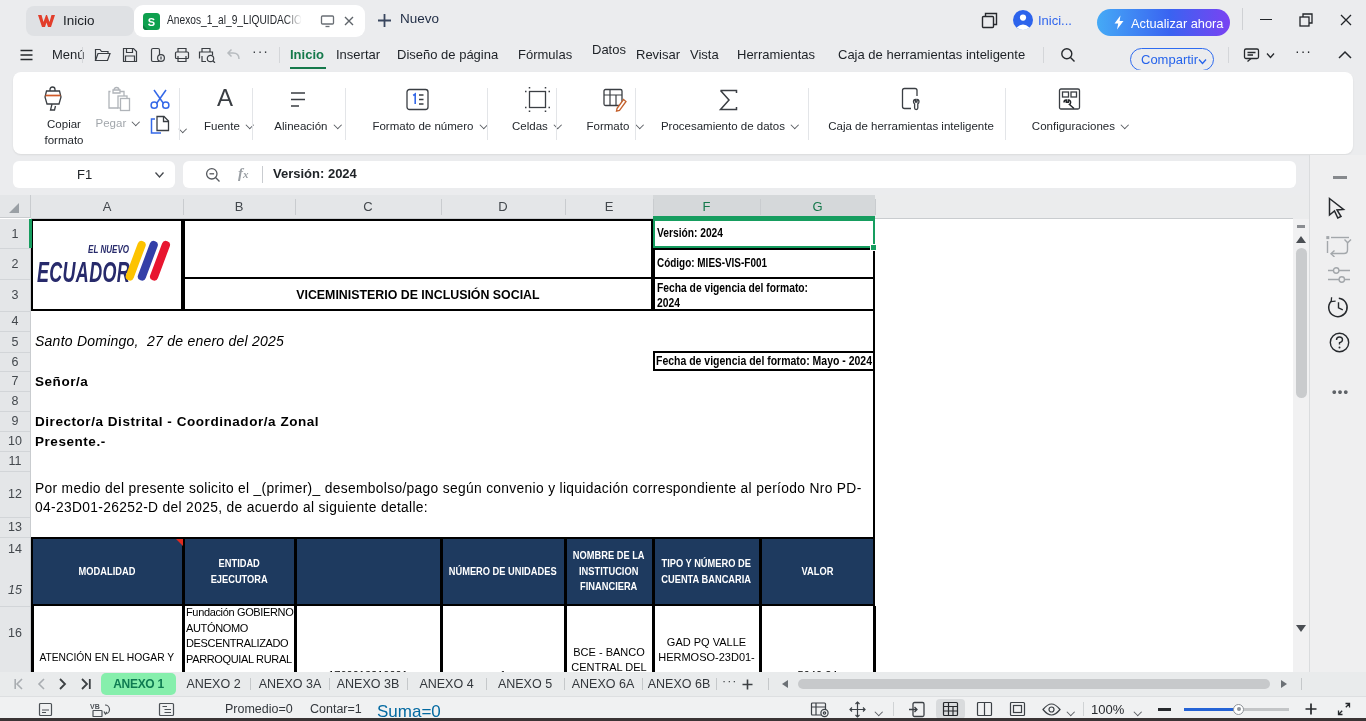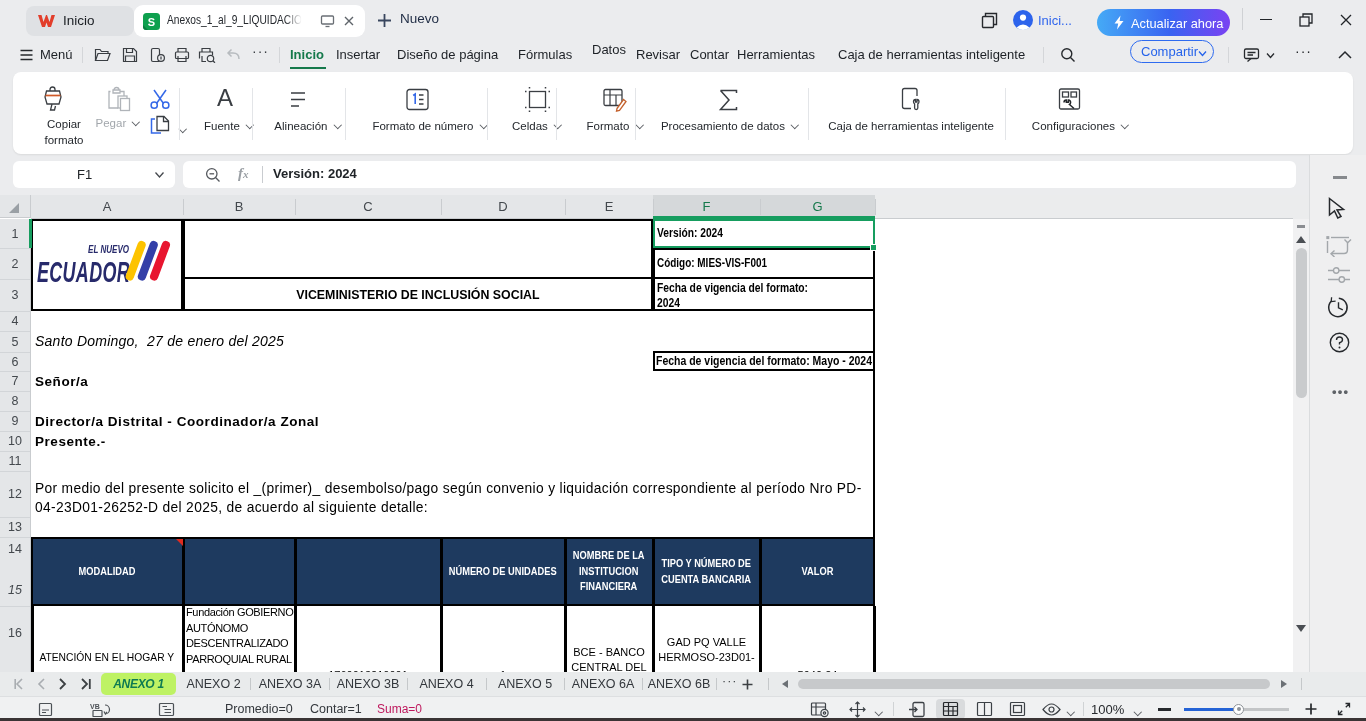--- a/index.html
+++ b/index.html
@@ -79,21 +79,21 @@
   </svg>
   <svg class="ab" style="left:1340px;top:14px;" width="12" height="12" viewBox="0 0 12 12" stroke="#212428" stroke-width="1.3">
     <path d="M1 1 L11 11 M11 1 L1 11"></path>
   </svg>
 </div>
 
 <div class="ab" id="menubar" style="left:0;top:40px;width:1366px;height:30px;background:#ebecee;font-size:13px;color:#1d2126;">
   <svg class="ab" style="left:20px;top:9px;" width="13" height="12" viewBox="0 0 13 12" stroke="#26292d" stroke-width="1.4">
     <path d="M0.5 1.5 L12.5 1.5 M0.5 6 L12.5 6 M0.5 10.5 L12.5 10.5"></path>
   </svg>
-  <span class="ab" style="left:40px;top:7px;">Menú</span>
+  <span class="ab" style="left:52px;top:7px;">Menú</span>
   <div class="ab sep-v" style="left:82px;top:7px;height:16px;"></div>
 
   <svg class="ab" style="left:94px;top:7px;" width="17" height="16" viewBox="0 0 17 16" fill="none" stroke="#3a3e43" stroke-width="1.2">
     <path d="M1.5 13.5 L1.5 2.5 L6 2.5 L7.5 4.5 L14 4.5 L14 6.5"></path>
     <path d="M1.5 13.5 L4 6.5 L16 6.5 L13.5 13.5 Z"></path>
   </svg>
   <svg class="ab" style="left:122px;top:7px;" width="16" height="16" viewBox="0 0 16 16" fill="none" stroke="#3a3e43" stroke-width="1.2">
     <path d="M1.5 1.5 L11.5 1.5 L14.5 4.5 L14.5 14.5 L1.5 14.5 Z"></path>
     <path d="M4.5 1.5 L4.5 5.5 L10.5 5.5 L10.5 1.5"></path>
     <path d="M3.5 14.5 L3.5 9 L12.5 9 L12.5 14.5"></path>
@@ -120,30 +120,30 @@
   </svg>
   <span class="ab" style="left:252px;top:3px;color:#3a3e43;letter-spacing:1px;font-size:14px;">···</span>
   <div class="ab sep-v" style="left:279px;top:7px;height:16px;"></div>
   <span class="ab" style="left:290px;top:7px;color:#15794b;font-weight:bold;">Inicio</span>
   <div class="ab" style="left:290px;top:26.5px;width:36px;height:2.6px;background:#15794b;"></div>
   <span class="ab" style="left:336px;top:7px;">Insertar</span>
   <span class="ab" style="left:397px;top:7px;">Diseño de página</span>
   <span class="ab" style="left:518px;top:7px;">Fórmulas</span>
   <span class="ab" style="left:584px;top:2px;margin-left:8px;">Datos</span>
   <span class="ab" style="left:636px;top:7px;">Revisar</span>
-  <span class="ab" style="left:690px;top:7px;">Contar</span>
+  <span class="ab" style="left:690px;top:7px;">Vista</span>
   <span class="ab" style="left:737px;top:7px;">Herramientas</span>
   <span class="ab" style="left:838px;top:7px;">Caja de herramientas inteligente</span>
   <div class="ab sep-v" style="left:1043px;top:7px;height:16px;"></div>
   <svg class="ab" style="left:1060px;top:7px;" width="16" height="16" viewBox="0 0 16 16" fill="none" stroke="#26292d" stroke-width="1.4">
     <circle cx="6.8" cy="6.8" r="5"></circle>
     <path d="M10.5 10.5 L14.5 14.5"></path>
   </svg>
   <div class="ab" style="left:1132px;top:44px;"></div>
-  <div class="ab" style="left:1130px;top:0;width:84px;height:23px;border:1.4px solid #2e6bf0;border-radius:13px;box-sizing:border-box;">
+  <div class="ab" style="left:1130px;top:8px;width:84px;height:23px;border:1.4px solid #2e6bf0;border-radius:13px;box-sizing:border-box;">
     <span class="ab" style="left:10px;top:3px;color:#2563eb;font-size:13px;">Compartir</span>
     <svg class="ab" style="left:67px;top:8.5px;" width="9" height="7" viewBox="0 0 9 7" fill="none" stroke="#2563eb" stroke-width="1.3">
           <path d="M1 1.5 L4.5 5.5 L8 1.5"></path>
         </svg>
   </div>
   <div class="ab sep-v" style="left:1228px;top:7px;height:16px;"></div>
   <svg class="ab" style="left:1243px;top:7px;" width="17" height="16" viewBox="0 0 17 16" fill="none" stroke="#26292d" stroke-width="1.3">
     <rect x="1.5" y="2" width="14" height="9.5" rx="1.5"></rect>
     <path d="M4.5 14.5 L8 11.5"></path>
     <path d="M4.5 5.5 L12.5 5.5 M4.5 8 L10 8"></path>
@@ -353,20 +353,23 @@
   <div class="ab navy" style="left:31px;top:342px;width:844px;height:69px;border:2px solid #000;box-sizing:border-box;"></div>
   <div class="ab blk" style="left:182px;top:342px;width:2.5px;height:69px;"></div>
   <div class="ab blk" style="left:294px;top:342px;width:2.5px;height:69px;"></div>
   <div class="ab blk" style="left:440px;top:342px;width:2.5px;height:69px;"></div>
   <div class="ab blk" style="left:564px;top:342px;width:2.5px;height:69px;"></div>
   <div class="ab blk" style="left:652px;top:342px;width:2.5px;height:69px;"></div>
   <div class="ab blk" style="left:759px;top:342px;width:2.5px;height:69px;"></div>
   <div class="ab thw" style="left:31px;top:342px;width:152px;height:69px;">
         <span>MODALIDAD</span>
       </div>
+  <div class="ab thw" style="left:183px;top:342px;width:112px;height:69px;">
+        <span>ENTIDAD<br>EJECUTORA</span>
+      </div>
   <div class="ab thw" style="left:441px;top:342px;width:124px;height:69px;">
         <span>NÚMERO DE UNIDADES</span>
       </div>
   <div class="ab thw" style="left:565px;top:342px;width:88px;height:69px;">
         <span>NOMBRE DE LA<br>INSTITUCION<br>FINANCIERA</span>
       </div>
   <div class="ab thw" style="left:653px;top:342px;width:107px;height:69px;">
         <span>TIPO Y NÚMERO DE<br>CUENTA BANCARIA</span>
       </div>
   <div class="ab thw" style="left:760px;top:342px;width:115px;height:69px;">
@@ -441,21 +444,21 @@
       </svg>
   <svg class="ab" style="left:36px;top:6px;" width="10" height="12" viewBox="0 0 10 12" fill="none" stroke="#a9adb1" stroke-width="1.6">
         <path d="M8 1 L3 6 L8 11"></path>
       </svg>
   <svg class="ab" style="left:58px;top:6px;" width="10" height="12" viewBox="0 0 10 12" fill="none" stroke="#3c4043" stroke-width="1.8">
         <path d="M2 1 L7 6 L2 11"></path>
       </svg>
   <svg class="ab" style="left:80px;top:6px;" width="12" height="12" viewBox="0 0 12 12" fill="none" stroke="#3c4043" stroke-width="1.8">
         <path d="M2 1 L7 6 L2 11 M9.8 1 L9.8 11"></path>
       </svg>
-  <div class="ab" style="left:101px;top:1px;width:75px;height:22px;background:#bef264;border-radius:5px;text-align:center;line-height:22px;color:#0f7b52;font-weight:bold;font-size:12px;letter-spacing:-0.3px;font-style:italic;">ANEXO 1</div>
+  <div class="ab" style="left:101px;top:1px;width:75px;height:22px;background:#86efac;border-radius:5px;text-align:center;line-height:22px;color:#0f7b52;font-weight:bold;font-size:12px;letter-spacing:-0.3px;">ANEXO 1</div>
   <div class="ab" style="left:176px;top:4px;width:75px;text-align:center;line-height:17px;">ANEXO 2</div>
   <div class="ab" style="left:251px;top:4px;width:78px;text-align:center;line-height:17px;">ANEXO 3A</div>
   <div class="ab" style="left:329px;top:4px;width:78px;text-align:center;line-height:17px;">ANEXO 3B</div>
   <div class="ab" style="left:407px;top:4px;width:79px;text-align:center;line-height:17px;">ANEXO 4</div>
   <div class="ab" style="left:486px;top:4px;width:78px;text-align:center;line-height:17px;">ANEXO 5</div>
   <div class="ab" style="left:564px;top:4px;width:78px;text-align:center;line-height:17px;">ANEXO 6A</div>
   <div class="ab" style="left:642px;top:4px;width:74px;text-align:center;line-height:17px;">ANEXO 6B</div>
   <div class="ab sep-v" style="left:250px;top:6px;height:12px;background:#c5c8ca;"></div>
   <div class="ab sep-v" style="left:329px;top:6px;height:12px;background:#c5c8ca;"></div>
   <div class="ab sep-v" style="left:407px;top:6px;height:12px;background:#c5c8ca;"></div>
@@ -484,21 +487,21 @@
     <rect x="3" y="8.5" width="9" height="6" rx="0.5"></rect>
     <path d="M15 3 a4.5 4.5 0 1 1 0 9"></path>
     <path d="M14 9.5 L15.3 12 L17 9.8"></path>
   </svg>
   <svg class="ab" style="left:158px;top:5px;" width="17" height="15" viewBox="0 0 17 15" fill="none" stroke="#4c5156" stroke-width="1.2">
     <rect x="1.5" y="1.5" width="14" height="12" rx="1"></rect>
     <path d="M4.5 4.5 L9 4.5 M6.5 7.5 L13 7.5 M6.5 10.5 L13 10.5"></path>
   </svg>
   <span class="ab" style="left:225px;top:5px;font-size:12.5px;color:#34383d;">Promedio=0</span>
   <span class="ab" style="left:310px;top:5px;font-size:12.5px;color:#34383d;">Contar=1</span>
-  <span class="ab" style="left:377px;top:5px;font-size:12px;color:#be185d;">Suma=0</span>
+  <span class="ab" style="left:377px;top:5px;font-size:17px;color:#0369a1;">Suma=0</span>
 
   <svg class="ab" style="left:810px;top:4px;" width="20" height="17" viewBox="0 0 20 17" fill="none" stroke="#3c4146" stroke-width="1.2">
     <rect x="1.5" y="2" width="14" height="12" rx="1"></rect>
     <path d="M1.5 6 L15.5 6 M6 2 L6 14"></path>
     <circle cx="14.5" cy="12" r="3.6" fill="#f0f1f2"></circle>
     <circle cx="14.5" cy="12" r="1.2"></circle>
   </svg>
   <svg class="ab" style="left:849px;top:4px;" width="17" height="17" viewBox="0 0 17 17" fill="none" stroke="#3c4146" stroke-width="1.2">
     <path d="M8.5 1 L8.5 16 M1 8.5 L16 8.5"></path>
     <path d="M6.5 3 L8.5 1 L10.5 3 M6.5 14 L8.5 16 L10.5 14 M3 6.5 L1 8.5 L3 10.5 M14 6.5 L16 8.5 L14 10.5"></path>

